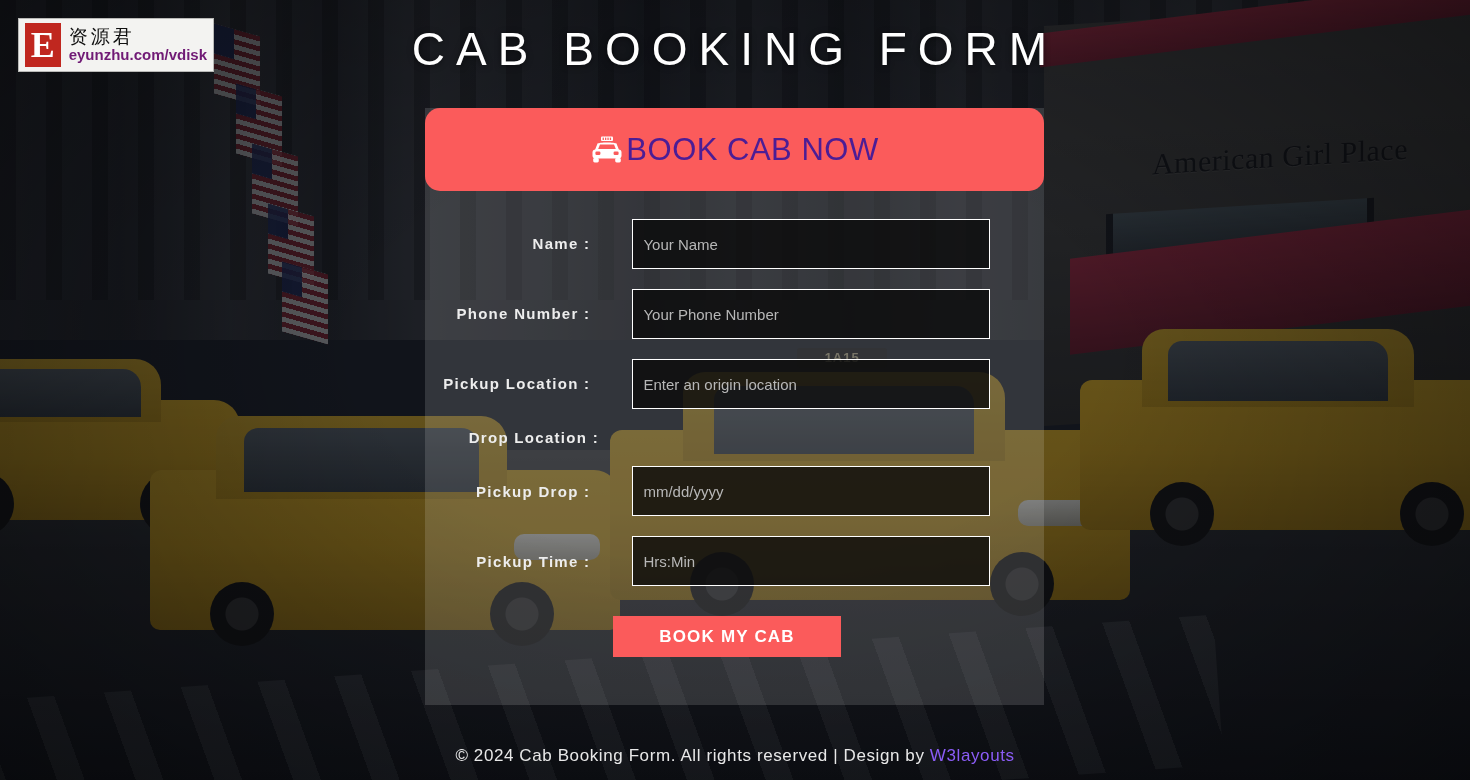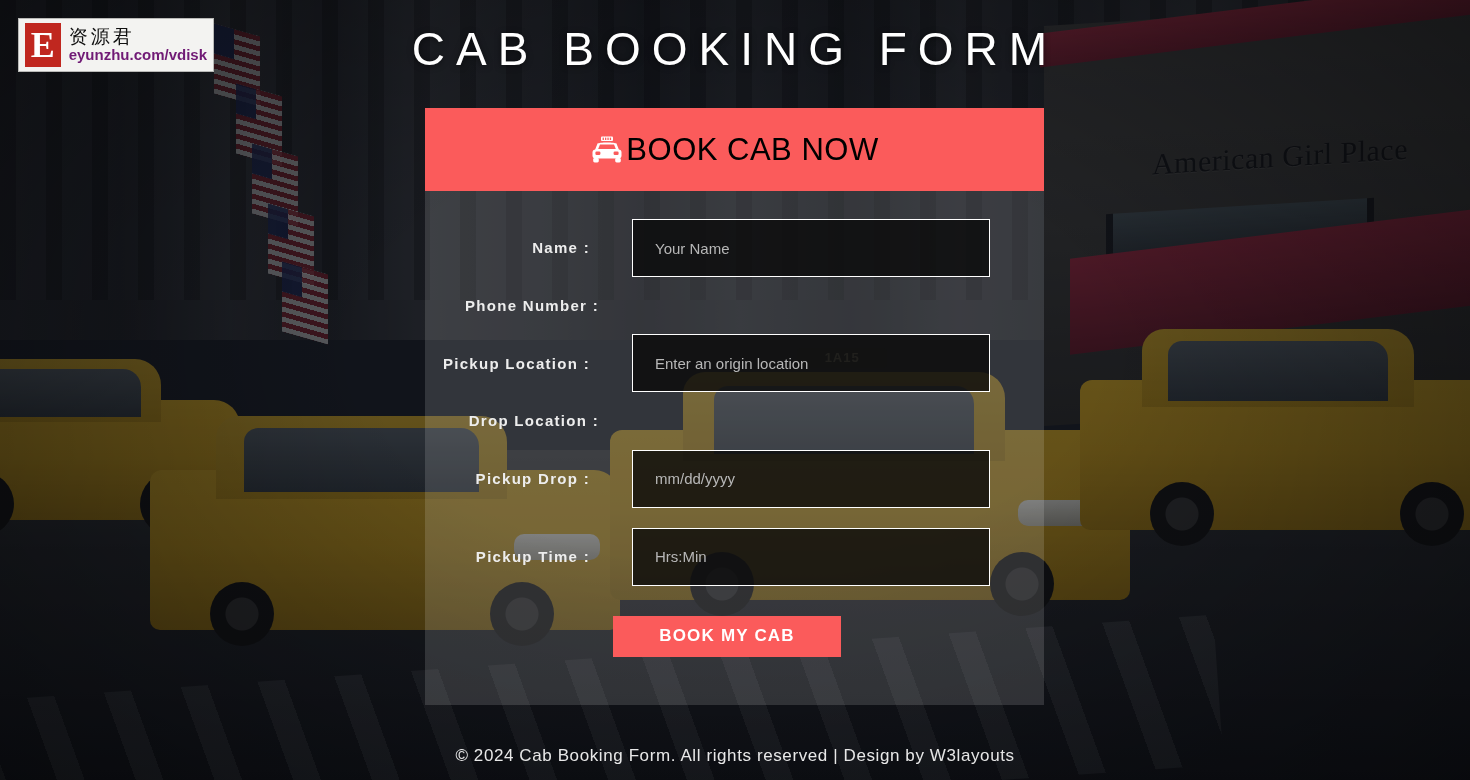--- a/index.html
+++ b/index.html
@@ -178,24 +178,25 @@
     position: absolute;
     left: 425px; top: 108px;
     width: 619px; height: 597px;
     background: rgba(255,255,255,.14);
     z-index: 20;
   }
   .panel-header {
     height: 83px;
     background: #fb5b5b;
     display: flex; align-items: center; justify-content: center;
-    color: #000000;
+    color: #4c1d95;
     font-size: 31px;
     font-weight: 400;
     letter-spacing: .5px;
+    border-radius: 15px;
   }
   .taxi-icon { display: inline-block; width: 34px; height: 28px; margin-right: 2px; }
 
   .panel-body { padding: 28px 54px 0 0; }
 
   .form-row {
     display: flex;
     align-items: center;
     margin-bottom: 20px;
     gap: 28px;
@@ -205,27 +206,27 @@
     padding-right: 14px;
     text-align: right;
     color: #ededed;
     font-size: 15px;
     font-weight: bold;
     letter-spacing: 1.3px;
     line-height: 1.15;
   }
   .form-input {
     width: 375px;
-    height: 58px;
+    height: 50px;
     background: rgba(10,10,10,.80);
     border: 1px solid #ffffff;
     color: #c9c9c9;
     font-size: 15px;
     font-family: "Liberation Sans", sans-serif;
-    padding: 0 22px;
+    padding: 0 10px;
     outline: none;
   }
   .form-input::placeholder { color: #b7b7b7; opacity: 1; }
 
   .submit-row { display: flex; }
   .submit-wrap { width: 188px; }
   .submit-btn {
     margin-top: 10px;
     width: 228px; height: 41px;
     background: #fb5b5b;
@@ -240,21 +241,21 @@
 
   
   .footer {
     position: absolute; left: 0; right: 0; bottom: 14px;
     text-align: center;
     color: #e8e8e8;
     font-size: 17px;
     letter-spacing: .6px;
     z-index: 30;
   }
-  .footer a { color: #e5e5e5; text-decoration: none; margin-top: 6px; }
+  .footer a { color: #8b5cf6; text-decoration: none; margin-top: 6px; }
 </style>
 </head>
 <body>
 
 <div id="stage">
 
   <div class="bg-layer">
     <div class="bg-buildings"></div>
     <div class="bg-windows"></div>
 
@@ -344,20 +345,21 @@
 
     <div class="panel-body">
 
       <div class="form-row">
         <div class="form-label">Name :</div>
         <input class="form-input" type="text" placeholder="Your Name" style="">
       </div>
 
       <div class="form-row">
         <div class="form-label">Phone Number :</div>
+        <input class="form-input" type="text" placeholder="Your Phone Number" style="">
       </div>
 
       <div class="form-row">
         <div class="form-label">Pickup Location :</div>
         <input class="form-input" type="text" placeholder="Enter an origin location" style="">
       </div>
 
       <div class="form-row">
         <div class="form-label">Drop Location :</div>
       </div>

